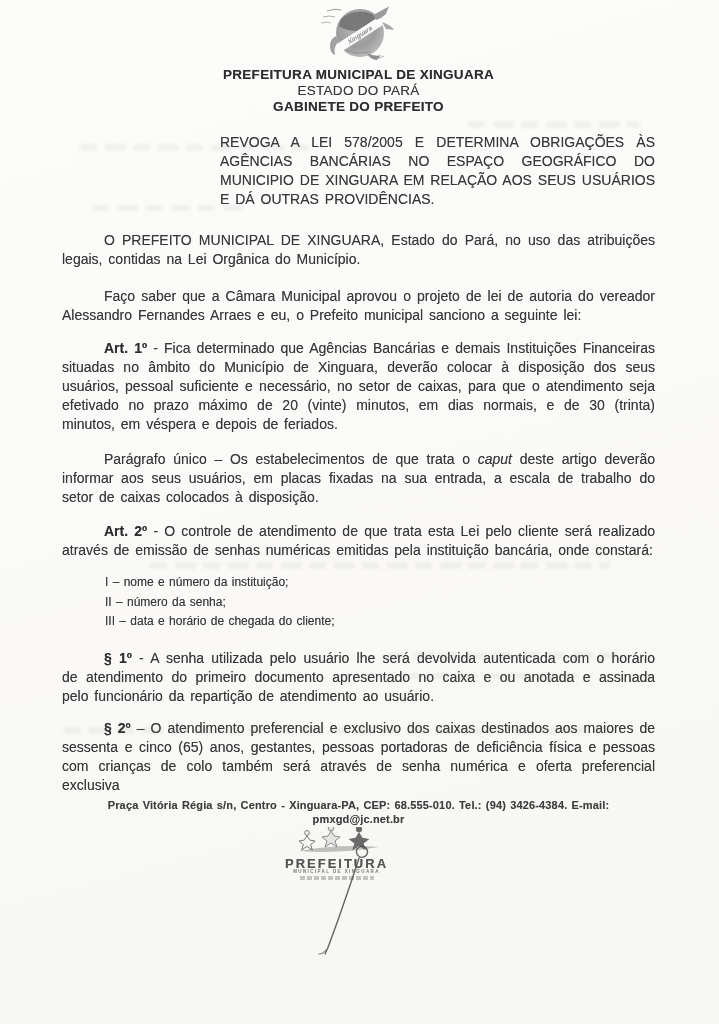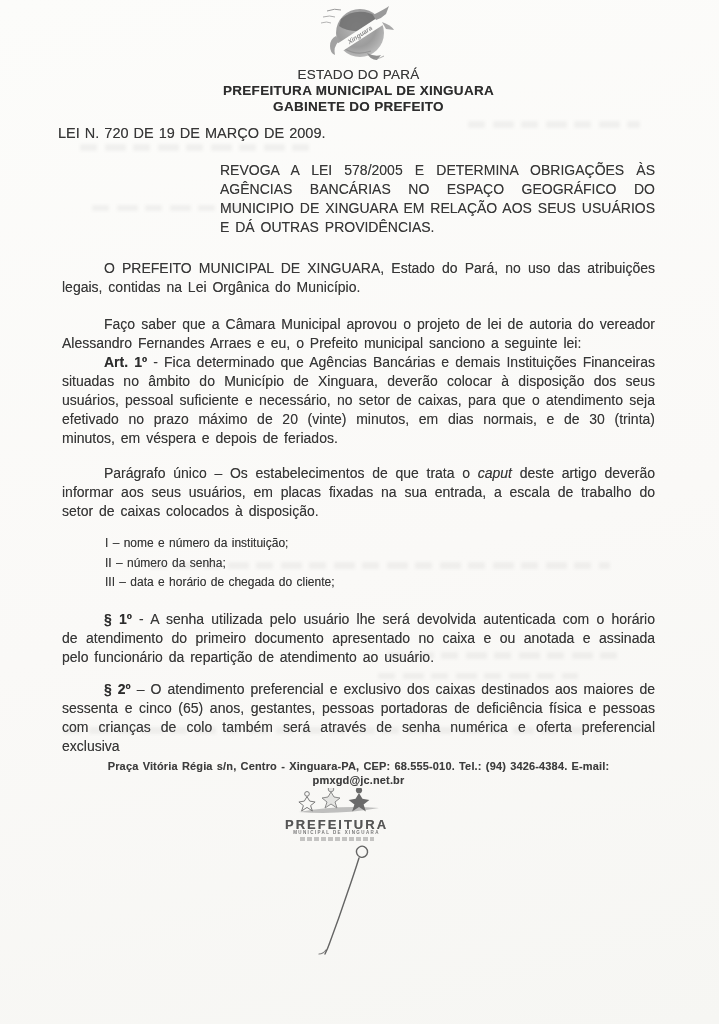--- a/index.html
+++ b/index.html
@@ -30,21 +30,21 @@
   .lei-line{
     margin:9px 0 0 -4px;font-size:14.5px;line-height:19px;
     text-indent:0;text-align:left;word-spacing:1px;
     text-shadow:0 0 0.5px rgba(55,55,55,0.5);
   }
   .ementa{
     margin:18px 0 0 158px;text-indent:0;
   }
   .mt-p1{margin-top:22px;}
   .mt-p2{margin-top:18px;}
-  .mt-art1{}
+  .mt-art1{margin-top:14px;}
   .mt-pu{margin-top:16px;}
   .mt-art2{margin-top:15px;}
   .list{margin-top:13px;}
   .list-item{
     margin:0 0 0 43px;font-size:12px;line-height:19.5px;
     text-align:left;text-indent:0;word-spacing:1px;
     text-shadow:0 0 0.5px rgba(55,55,55,0.5);
   }
   .mt-s1{margin-top:17px;}
   .mt-s2{margin-top:13px;}
@@ -121,35 +121,35 @@
 
         <path d="M64,10 q12,-6 16,-9 l-3,8 q-4,4 -10,6 z" fill="#9a9a9a"></path>
         <path d="M73,17 q9,3 12,8 l-8,-1 z" fill="#a8a8a8"></path>
 
         <path d="M30,36 q-6,6 -4,14 q-5,-2 -5,-9 q0,-7 6,-10 z" fill="#a2a2a2"></path>
 
         <path d="M58,48 q8,4 14,2 l-4,5 q-7,0 -10,-7 z" fill="#8f8f8f"></path>
         <path d="M66,54 q6,-1 9,-3" stroke="#9a9a9a" stroke-width="0.8" fill="none"></path>
       </svg>
     </div>
+    <div class="hline hbold">PREFEITURA MUNICIPAL DE XINGUARA</div>
     <div class="hline">ESTADO DO PARÁ</div>
-    <div class="hline hbold">PREFEITURA MUNICIPAL DE XINGUARA</div>
     <div class="hline hbold">GABINETE DO PREFEITO</div>
 
-    <div class="lei-line">LEI N. 720 DE 19 DE MARÇO DE 2009.</div>
 
     <p class="para ementa">REVOGA A LEI 578/2005 E DETERMINA OBRIGAÇÕES ÀS AGÊNCIAS BANCÁRIAS NO ESPAÇO GEOGRÁFICO DO MUNICIPIO DE XINGUARA EM RELAÇÃO AOS SEUS USUÁRIOS E DÁ OUTRAS PROVIDÊNCIAS.</p>
 
     <p class="para mt-p1">O PREFEITO MUNICIPAL DE XINGUARA, Estado do Pará, no uso das atribuições legais, contidas na Lei Orgânica do Município.</p>
     <p class="para mt-p2">Faço saber que a Câmara Municipal aprovou o projeto de lei de autoria do vereador Alessandro Fernandes Arraes e eu, o Prefeito municipal sanciono a seguinte lei:</p>
 
     <p class="para mt-art1"><span class="b">Art. 1º</span><span> - Fica determinado que Agências Bancárias e demais Instituições Financeiras situadas no âmbito do Município de Xinguara, deverão colocar à disposição dos seus usuários, pessoal suficiente e necessário, no setor de caixas, para que o atendimento seja efetivado no prazo máximo de 20 (vinte) minutos, em dias normais, e de 30 (trinta) minutos, em véspera e depois de feriados.</span></p>
 
     <p class="para mt-pu"><span>Parágrafo único</span><span> – Os estabelecimentos de que trata o </span><span class="i">caput</span><span> deste artigo deverão informar aos seus usuários, em placas fixadas na sua entrada, a escala de trabalho do setor de caixas colocados à disposição.</span></p>
 
+    <p class="para mt-art2"><span class="b">Art. 2º</span><span> - O controle de atendimento de que trata esta Lei pelo cliente será realizado através de emissão de senhas numéricas emitidas pela instituição bancária, onde constará:</span></p>
 
     <div class="list">
       <div class="list-item">I – nome e número da instituição;</div>
       <div class="list-item">II – número da senha;</div>
       <div class="list-item">III – data e horário de chegada do cliente;</div>
     </div>
 
     <p class="para mt-s1"><span class="b">§ 1º</span><span> - A senha utilizada pelo usuário lhe será devolvida autenticada com o horário de atendimento do primeiro documento apresentado no caixa e ou anotada e assinada pelo funcionário da repartição de atendimento ao usuário.</span></p>
 
     <p class="para mt-s2"><span class="b">§ 2º</span><span> – O atendimento preferencial e exclusivo dos caixas destinados aos maiores de sessenta e cinco (65) anos, gestantes, pessoas portadoras de deficiência física e pessoas com crianças de colo também será através de senha numérica e oferta preferencial exclusiva</span></p>

